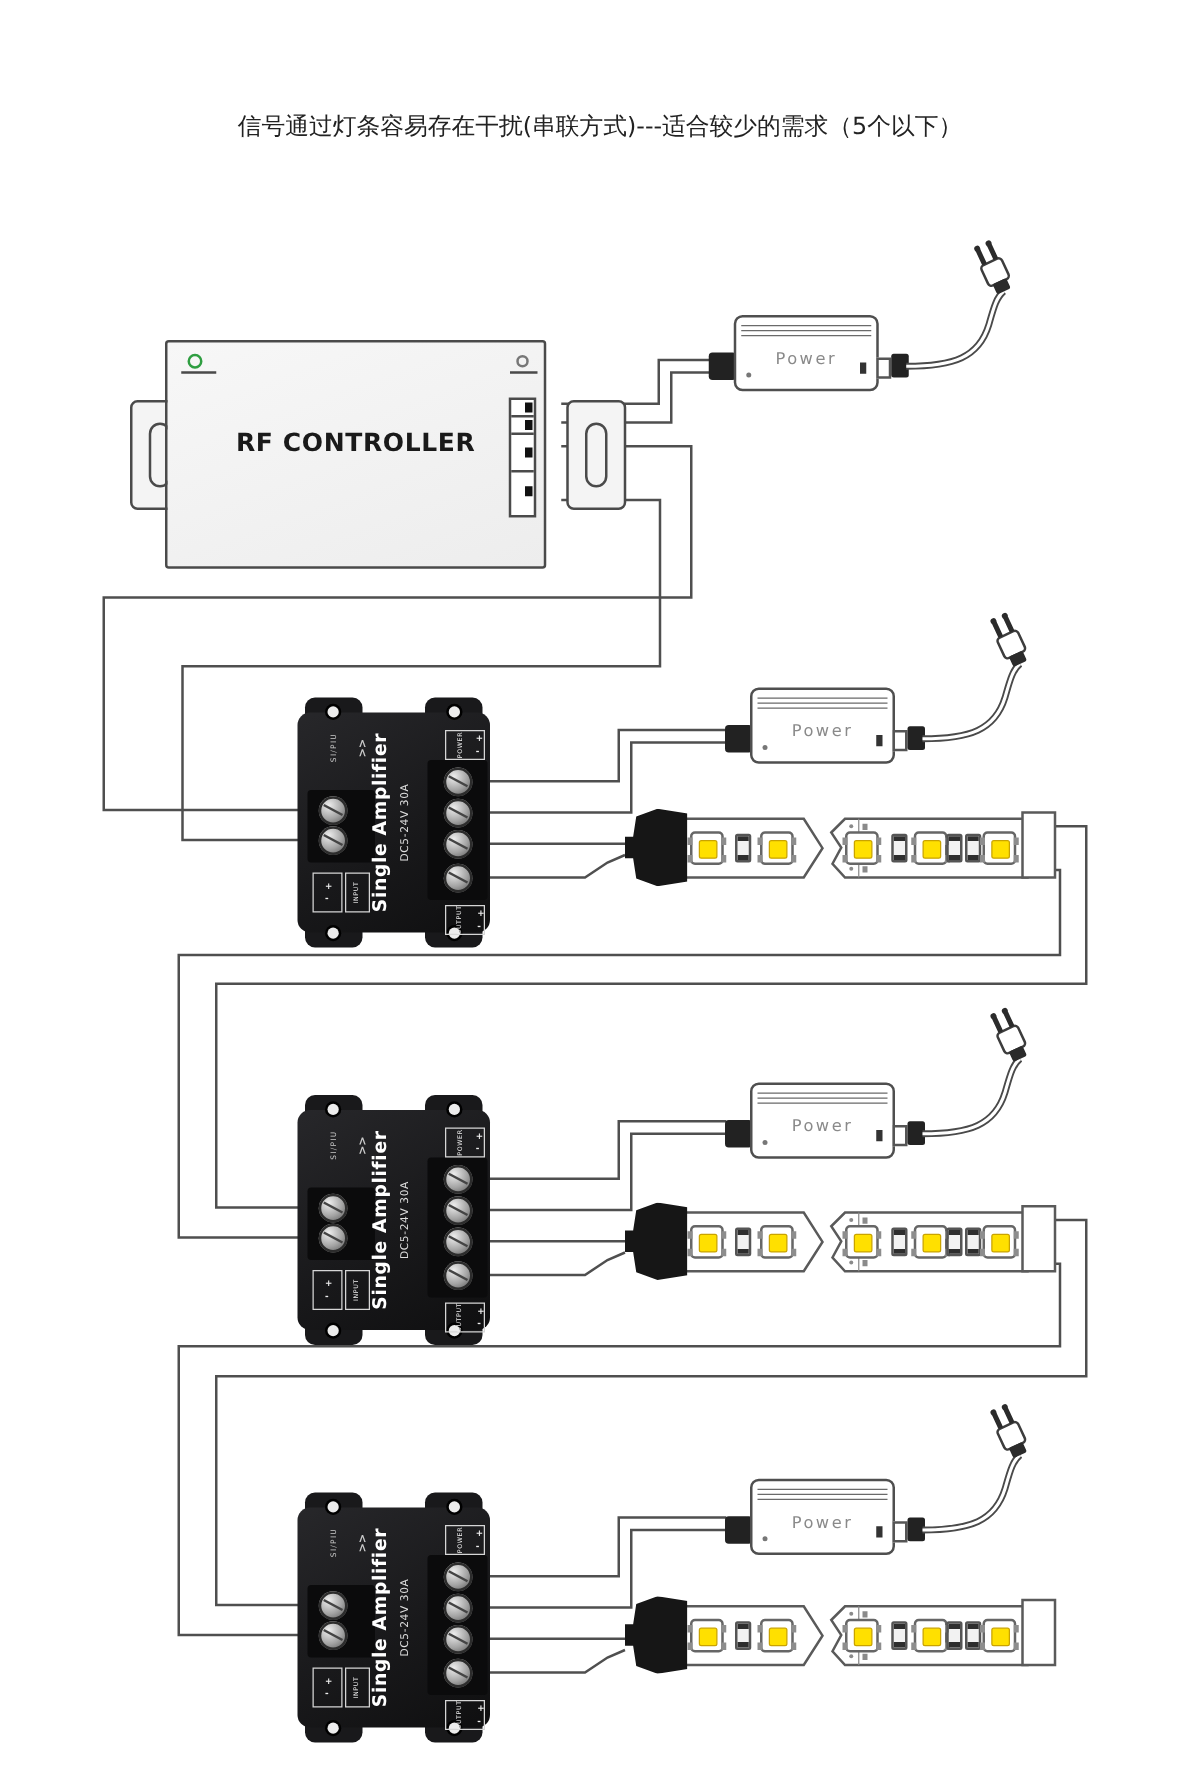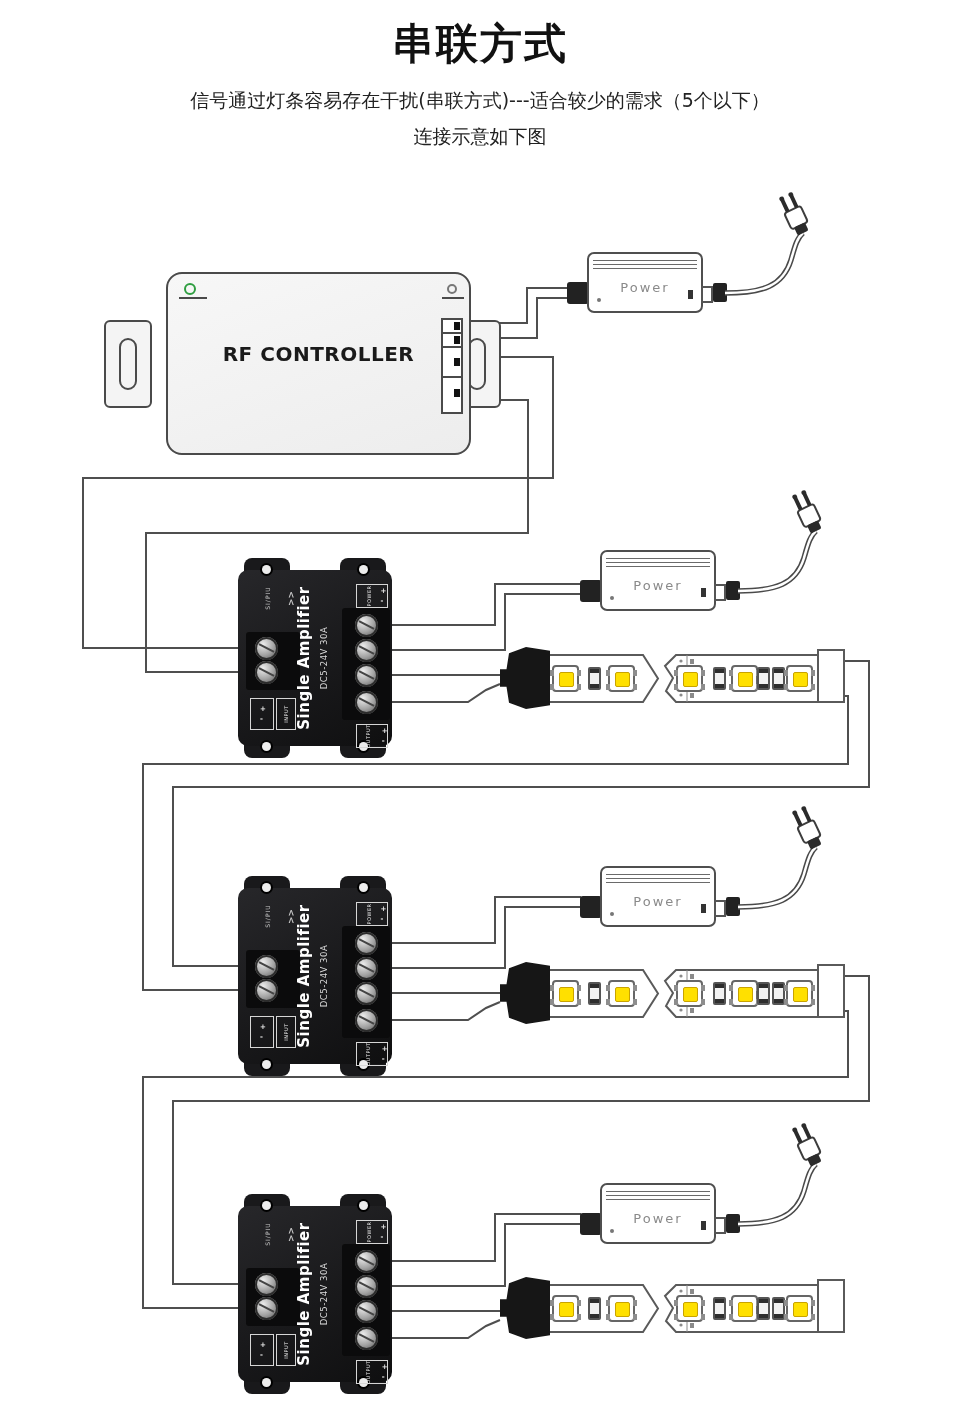--- a/index.html
+++ b/index.html
@@ -7,22 +7,22 @@
         font-family:"DejaVu Sans",sans-serif;color:#111;}
   
   .title{position:absolute;left:0;top:16px;width:100%;text-align:center;
          font-size:42px;font-weight:800;letter-spacing:2px;}
   .subtitle{position:absolute;left:0;top:88px;width:100%;text-align:center;font-size:19px;color:#222;}
   .note{position:absolute;left:0;top:124px;width:100%;text-align:center;font-size:19px;color:#222;}
   
   svg.wires{position:absolute;left:0;top:0;z-index:1;}
   svg.wires path{fill:none;stroke:#4f4f4f;stroke-width:2;}
   
-  .rf{position:absolute;left:166px;top:272px;width:301px;height:179px;background:linear-gradient(160deg,#f7f7f7,#ededed);
-      border:2px solid #4a4a4a;border-radius:16px;z-index:3;}
+  .rf{position:absolute;left:132px;top:272px;width:301px;height:179px;background:linear-gradient(160deg,#f7f7f7,#ededed);
+      border:2px solid #4a4a4a;border-radius:3px;z-index:3;}
   .tab{position:absolute;width:44px;height:84px;background:#f4f4f4;border:2px solid #4a4a4a;border-radius:6px;z-index:2;}
   .tab.left{left:104px;top:320px;}
   .tab.right{left:453px;top:320px;}
   .tab .oval{position:absolute;left:13px;top:16px;width:14px;height:48px;border:2px solid #4a4a4a;border-radius:9px;background:#f4f4f4;}
   .ind{position:absolute;border-radius:50%;}
   .ind.green{left:16px;top:9px;width:8px;height:8px;border:2px solid #2f9e41;}
   .ind.gray{left:279px;top:10px;width:6px;height:6px;border:2px solid #777;}
   .ind-line{position:absolute;height:2px;background:#4a4a4a;}
   .ind-line.l{left:11px;top:23px;width:28px;}
   .ind-line.r{left:274px;top:23px;width:22px;}
@@ -89,23 +89,21 @@
   .led::after{content:'';position:absolute;left:-4px;top:3px;width:4px;height:6px;background:#8d8d8d;
               box-shadow:27px 0 #8d8d8d,0 14px #8d8d8d,27px 14px #8d8d8d;}
   .res{position:absolute;top:22px;width:13px;height:23px;border:2px solid #555;border-radius:2px;box-sizing:border-box;
        background:linear-gradient(#2e2e2e 0 22%,#f2f2f2 22% 78%,#2e2e2e 78%);}
 </style>
 </head>
 <body>
 
 <div class="page">
 
-  <div class="title">串联方式</div>
   <div class="subtitle">信号通过灯条容易存在干扰(串联方式)---适合较少的需求（5个以下）</div>
-  <div class="note">连接示意如下图</div>
 
   <svg class="wires" width="960" height="1412" viewBox="0 0 960 1412">
 
     <path d="M449 323 H527 V288 H568"></path>
     <path d="M449 338 H537 V298 H568"></path>
 
     <path d="M449 357 H553 V478 H83 V648 H250"></path>
     <path d="M449 400 H528 V533 H146 V672 H250"></path>
 
     <path d="M392 625 H495 V584 H581"></path>

